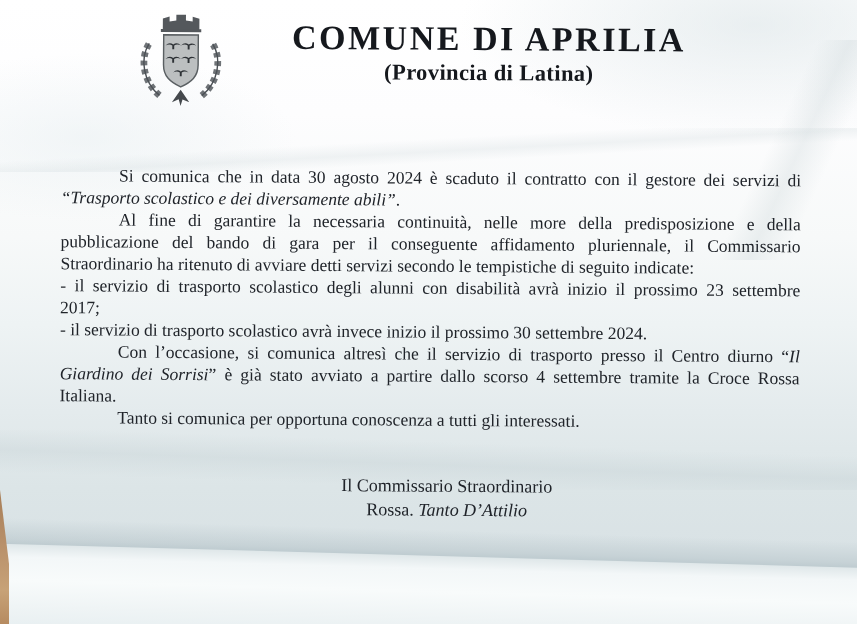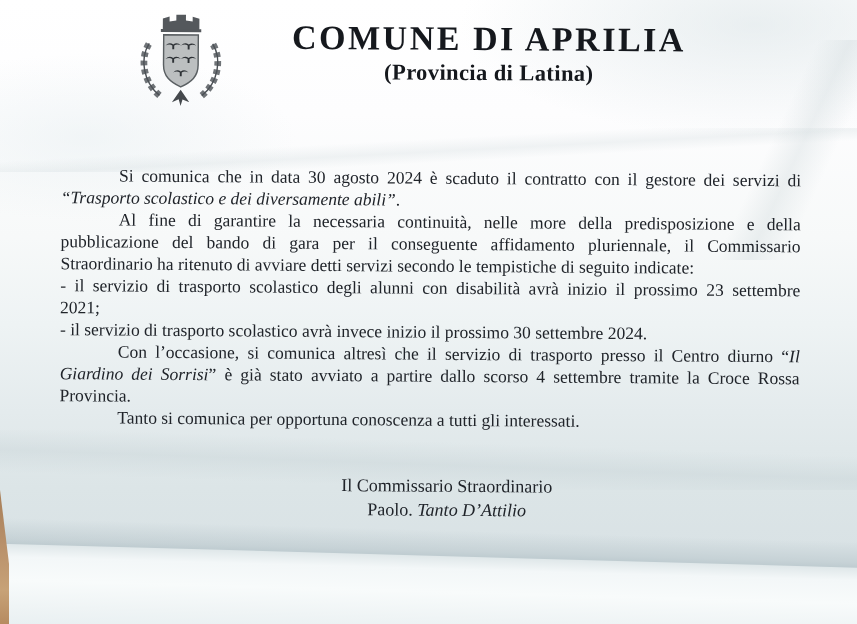--- a/index.html
+++ b/index.html
@@ -80,26 +80,26 @@
     <div class="head-sub">(Provincia di Latina)</div>
   </div>
 
   <div class="body-text">
       <div class="line indent just"><span>Si comunica che in data 30 agosto 2024 è scaduto il contratto con il gestore dei servizi di</span></div>
       <div class="line"><span class="it">“Trasporto scolastico e dei diversamente abili”</span><span>.</span></div>
       <div class="line indent just"><span>Al fine di garantire la necessaria continuità, nelle more della predisposizione e della</span></div>
       <div class="line just"><span>pubblicazione del bando di gara per il conseguente affidamento pluriennale, il Commissario</span></div>
       <div class="line"><span>Straordinario ha ritenuto di avviare detti servizi secondo le tempistiche di seguito indicate:</span></div>
       <div class="line just"><span>- il servizio di trasporto scolastico degli alunni con disabilità avrà inizio il prossimo 23 settembre</span></div>
-      <div class="line"><span>2021;</span></div>
+      <div class="line"><span>2017;</span></div>
       <div class="line"><span>- il servizio di trasporto scolastico avrà invece inizio il prossimo 30 settembre 2024.</span></div>
       <div class="line indent just"><span>Con l’occasione, si comunica altresì che il servizio di trasporto presso il Centro diurno “</span><span class="it">Il</span></div>
       <div class="line just"><span class="it">Giardino dei Sorrisi</span><span>” è già stato avviato a partire dallo scorso 4 settembre tramite la Croce Rossa</span></div>
-      <div class="line"><span>Provincia.</span></div>
+      <div class="line"><span>Italiana.</span></div>
       <div class="line indent"><span>Tanto si comunica per opportuna conoscenza a tutti gli interessati.</span></div>
     </div>
 
   <div class="sig">
     <div>Il Commissario Straordinario</div>
-    <div><span>Paolo. </span><span class="it">Tanto D’Attilio</span></div>
+    <div><span>Rossa. </span><span class="it">Tanto D’Attilio</span></div>
   </div>
 
 </div>
 
 </body></html>

